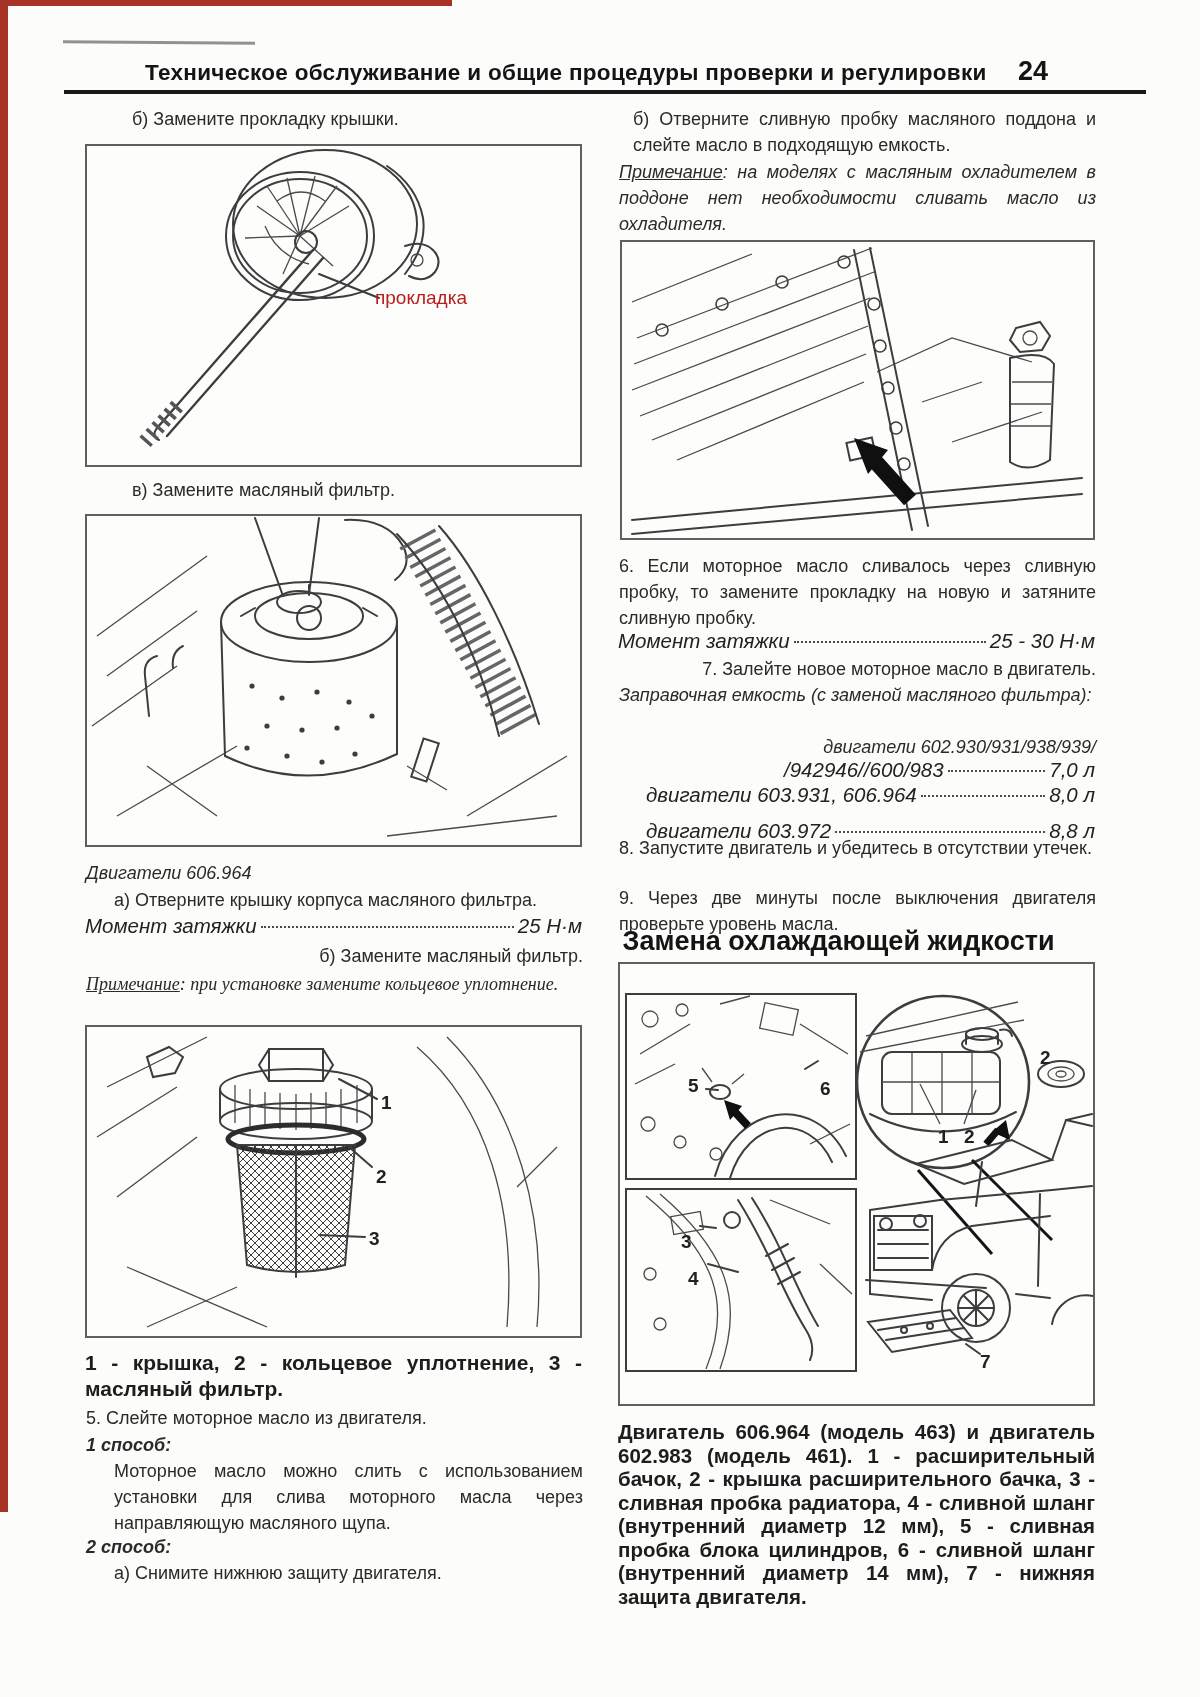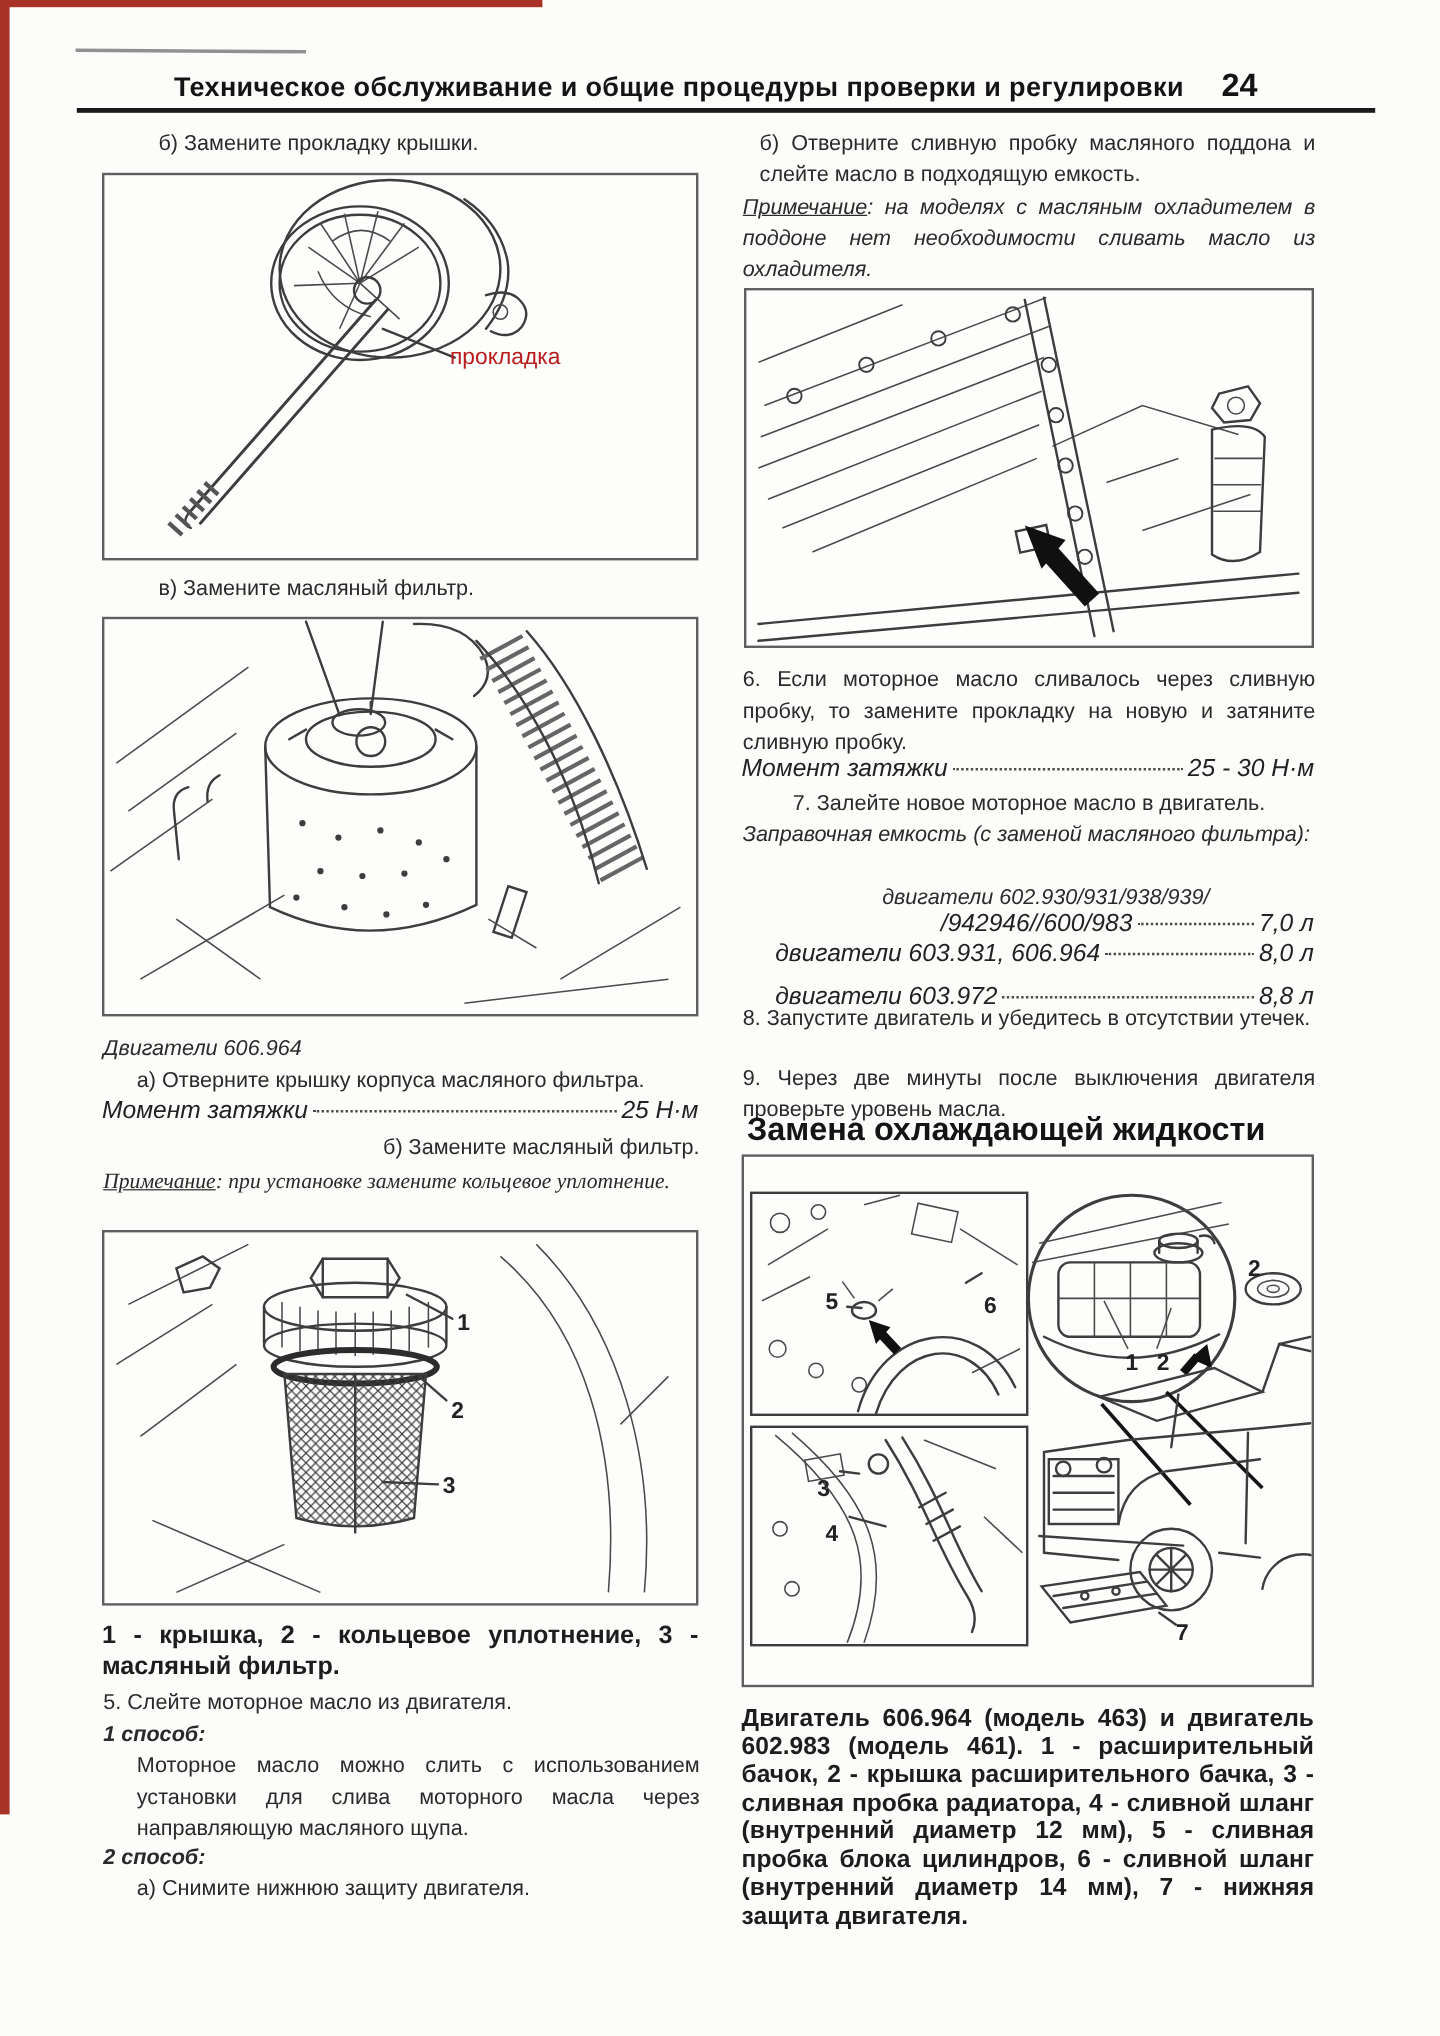--- a/index.html
+++ b/index.html
@@ -233,24 +233,24 @@
   </div>
 
   <p class="abs body" style="left:618px;top:552px;width:477px;">6. Если моторное масло сливалось через сливную пробку, то замените прокладку на новую и затяните сливную пробку.</p>
 
   <div class="abs leader-row" style="left:618px;top:629px;width:477px;">
     <span class="it">Момент затяжки</span>
     <span class="dots"></span>
     <span class="it">25 - 30 Н·м</span>
   </div>
 
-  <p class="abs body" style="left:618px;top:655px;width:477px;text-align:center;">7. Залейте новое моторное масло в двигатель.</p>
+  <p class="abs body" style="left:618px;top:655px;width:477px;text-align:right;">7. Залейте новое моторное масло в двигатель.</p>
   <p class="abs body it" style="left:618px;top:681px;width:477px;">Заправочная емкость (с заменой масляного фильтра):</p>
 
-  <p class="abs body it" style="left:646px;top:733px;width:449px;text-align:center;">двигатели 602.930/931/938/939/</p>
+  <p class="abs body it" style="left:646px;top:733px;width:449px;text-align:right;">двигатели 602.930/931/938/939/</p>
   <div class="abs leader-row" style="left:646px;top:758px;width:449px;">
     <span style="width:138px;"></span>
     <span class="it">/942946//600/983</span>
     <span class="dots"></span>
     <span class="it">7,0 л</span>
   </div>
   <div class="abs leader-row" style="left:646px;top:783px;width:449px;">
     <span class="it">двигатели 603.931, 606.964</span>
     <span class="dots"></span>
     <span class="it">8,0 л</span>

